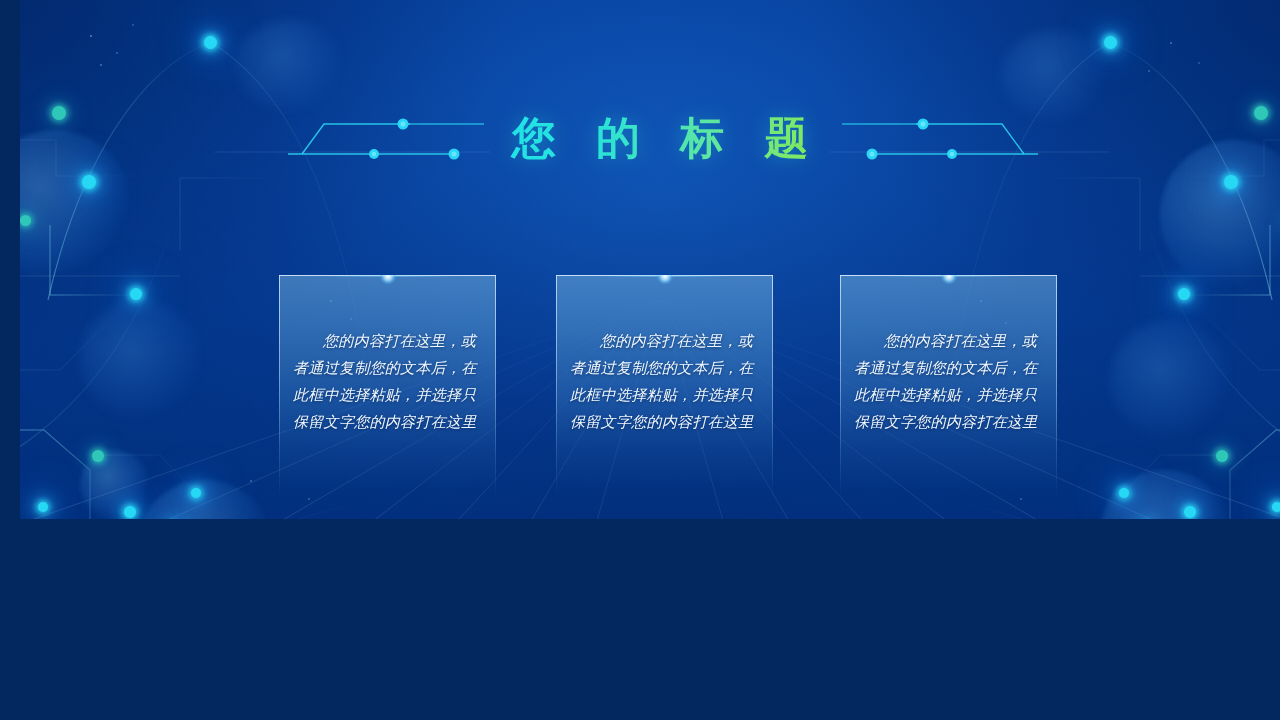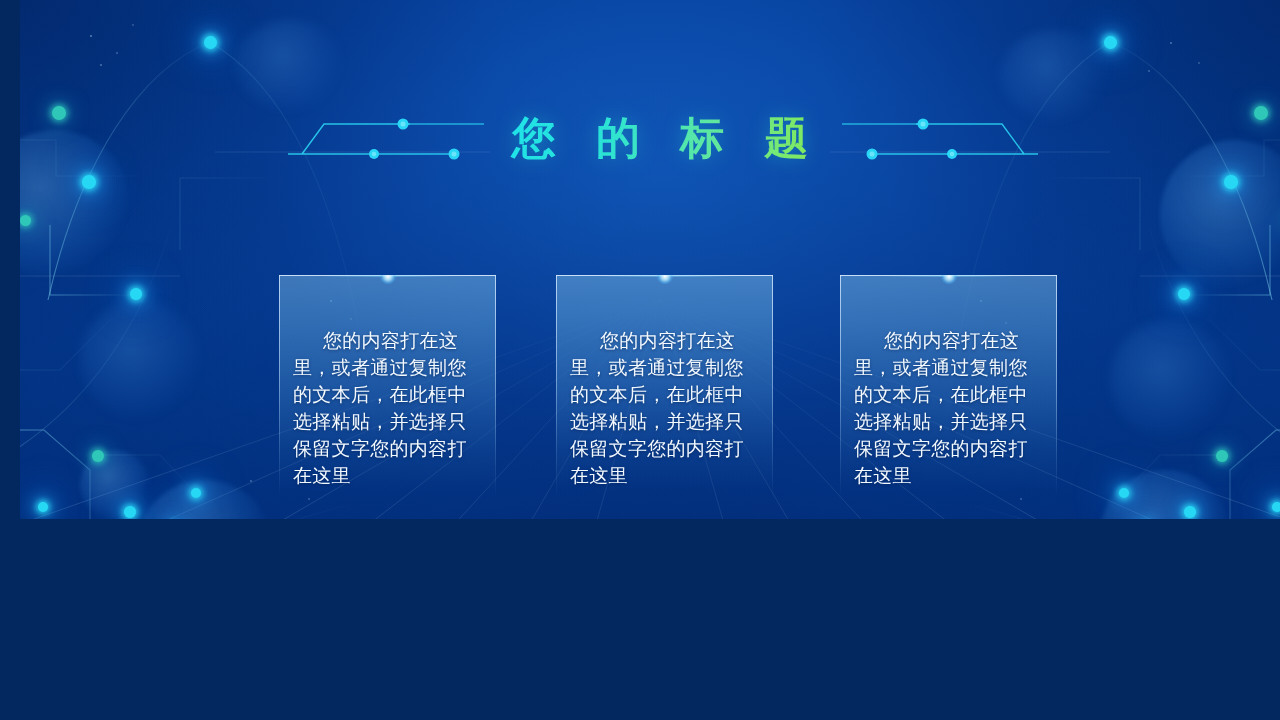--- a/index.html
+++ b/index.html
@@ -163,25 +163,26 @@
     top: 3px; left: 67px;
     width: 16px; height: 15px;
     border-radius: 50%;
     background: radial-gradient(circle, rgba(255,255,255,0.98) 0%, rgba(185,235,255,0.80) 32%, rgba(80,190,255,0.35) 60%, rgba(40,150,255,0) 100%);
   }
   .card-text {
     position: relative;
     margin: 0;
     padding: 52px 14px 0 14px;
     color: #f2f9ff;
-    font-size: 19px;
+    font-size: 15px;
     line-height: 27px;
     text-indent: 30px;
     letter-spacing: 0.3px;
     text-shadow: 0 1px 3px rgba(0,25,70,0.55);
+    font-style: italic;
   }
 </style>
 </head>
 <body>
 
 <div id="slide">
 
   <svg class="bg-svg" viewBox="0 0 1280 720" preserveAspectRatio="none" aria-hidden="true">
     <defs>
       <linearGradient id="gridFade" x1="0" y1="0" x2="0" y2="1">

